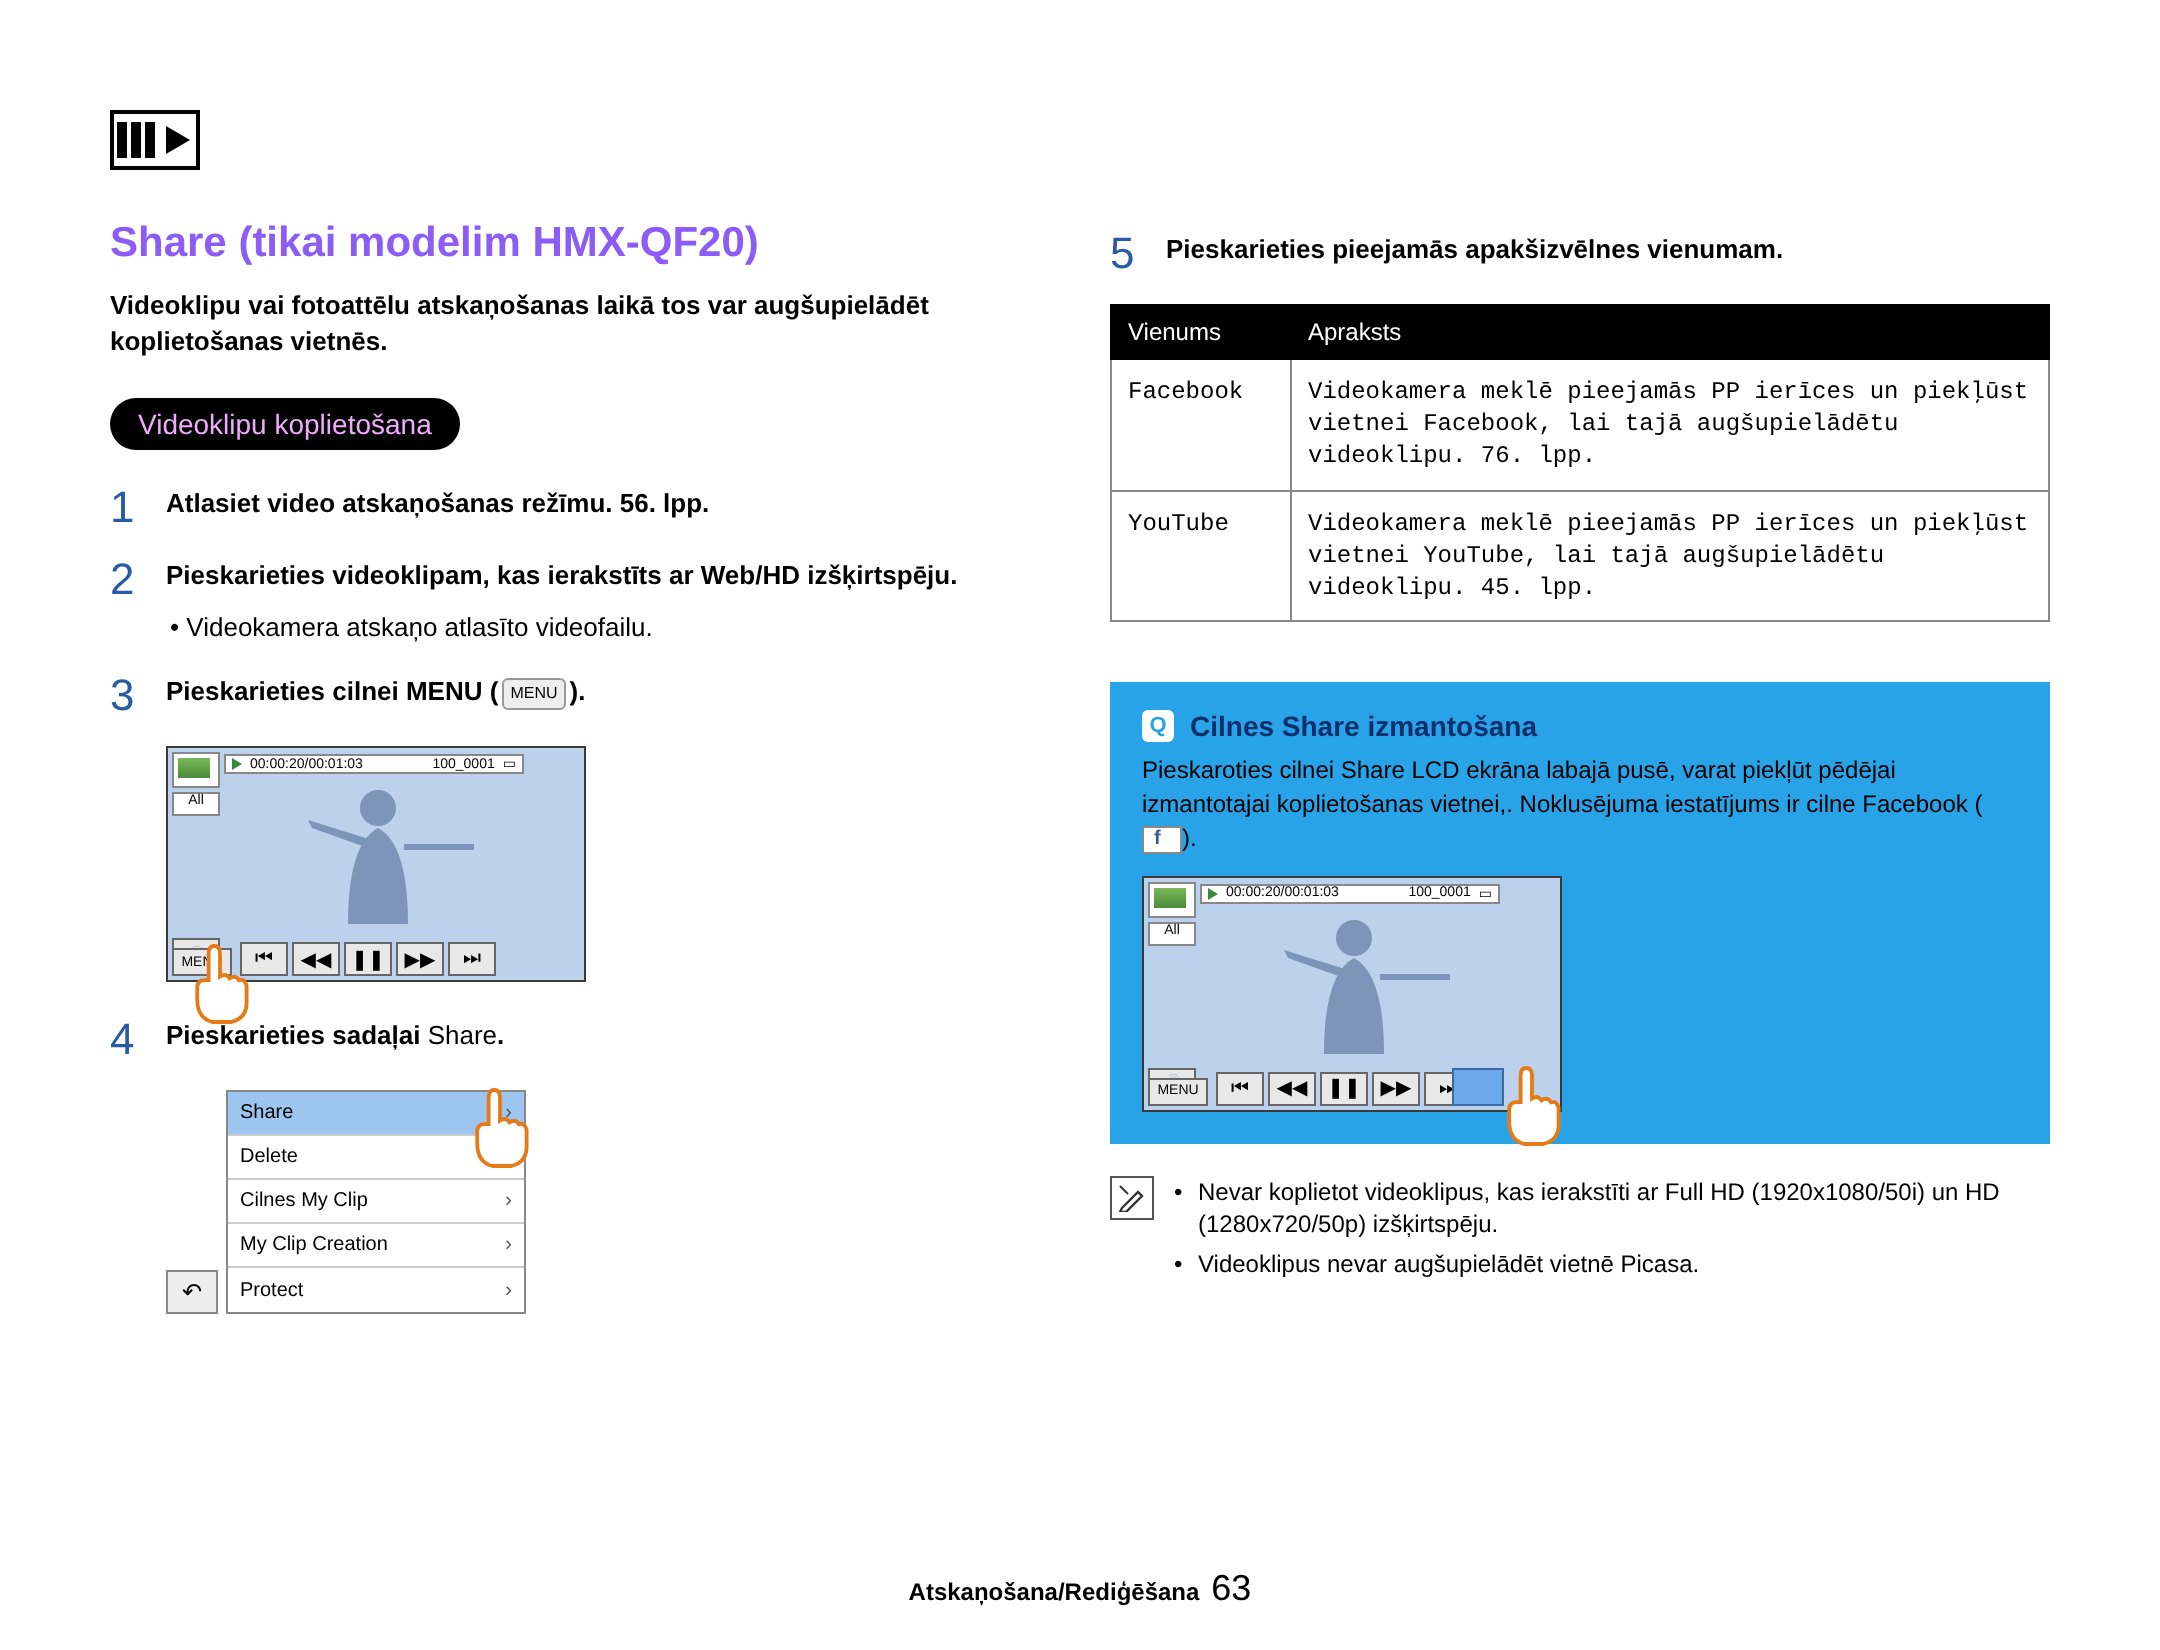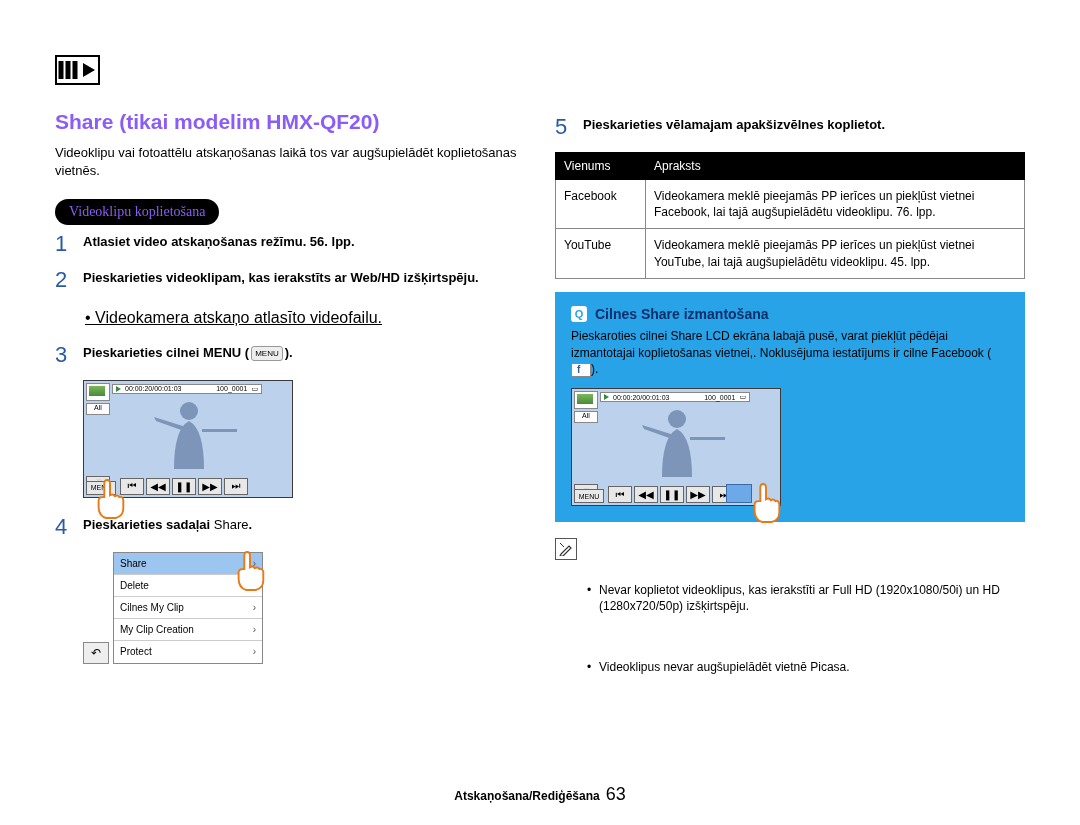--- a/index.html
+++ b/index.html
@@ -3,27 +3,27 @@
 <meta charset="utf-8">
 <style>
   * { box-sizing: border-box; margin: 0; padding: 0; }
   body { font-family: Arial, Helvetica, sans-serif; font-size: 13px; color: #000; background: #fff; width: 1080px; height: 825px; position: relative; }
   .page { padding: 50px 55px 20px 55px; }
   .corner-icon { position: absolute; top: 55px; left: 55px; }
   .corner-icon svg { width: 45px; height: 30px; }
   .cols { display: flex; gap: 30px; margin-top: 60px; }
   .col { flex: 1; min-width: 0; }
   h1.title { color: #8b5cf6; font-size: 21px; font-weight: bold; margin-bottom: 10px; }
-  .intro { font-weight: normal; font-size: 13px; line-height: 1.35; margin-bottom: 20px; }
-  .pill { display: inline-block; background: #000; color: #8b5cf6; border-radius: 14px; padding: 5px 14px; font-size: 14px; margin-bottom: 8px; font-family: Liberation Serif, serif; }
+  .intro { font-weight: bold; font-size: 13px; line-height: 1.35; margin-bottom: 20px; }
+  .pill { display: inline-block; background: #000; color: #f0abfc; border-radius: 14px; padding: 5px 14px; font-size: 14px; margin-bottom: 18px; }
   .step { display: flex; gap: 10px; margin-bottom: 14px; align-items: flex-start; }
   .step-num { color: #295AA6; font-size: 22px; font-weight: normal; min-width: 18px; line-height: 1; }
   .step-body { flex: 1; font-weight: bold; font-size: 13px; line-height: 1.4; }
   .step-body .normal { font-weight: normal; }
-  .bullet-sub { font-weight: normal; font-size: 16px; margin-top: 20px; margin-left: 2px; text-decoration: underline; }
+  .bullet-sub { font-weight: normal; font-size: 13px; margin-top: 8px; margin-left: 2px; }
   .bullet-sub::before { content: "• "; }
   .menu-badge { display:inline-block; border:1px solid #999; border-radius:3px; font-size:8px; padding:1px 3px; background:#eee; font-weight:normal; vertical-align:middle; margin:0 2px;}
   .screenshot-box { position: relative; margin: 10px 0 18px 28px; }
   .lcd { width: 210px; height: 118px; background: #bcd2ec; border: 1px solid #3a3a3a; position: relative; }
   .lcd .topbar { position:absolute; top:3px; left:28px; right:30px; height:10px; background:#fff; border:1px solid #888; font-size:7px; display:flex; align-items:center; gap:4px; padding:0 3px;}
   .lcd .thumb { position:absolute; top:2px; left:2px; width:24px; height:18px; background:#fff; border:1px solid #888;}
   .lcd .thumb::after{content:""; position:absolute; top:2px; left:2px; width:16px; height:10px; background:linear-gradient(#7ab859,#4a8a3a);}
   .lcd .all-badge { position:absolute; top:22px; left:2px; width:24px; height:12px; background:#fff; border:1px solid #888; font-size:7px; text-align:center;}
   .lcd .silhouette { position:absolute; top:18px; left:50px; width:120px; height:70px; }
   .lcd .side-col { position:absolute; left:2px; bottom:2px; }
@@ -34,34 +34,34 @@
   .lcd .highlight-btn { position:absolute; bottom:2px; right:28px; width:26px; height:19px; background:#6da9e8; border:1px solid #3a6aa8;}
   .hand { position:absolute; width:38px; height:42px; }
   .hand svg { width:100%; height:100%; }
   .menu-panel { width:150px; border:1px solid #888; background:#fff; position:relative;}
   .menu-panel .row { height:22px; border-bottom:1px solid #ccc; display:flex; align-items:center; justify-content:space-between; padding:0 6px; font-size:10px;}
   .menu-panel .row:last-child{border-bottom:none;}
   .menu-panel .row.hl { background:#9cc5f0;}
   .menu-panel .chev { font-size:10px; color:#555;}
   .menu-panel-wrap{ display:flex; align-items:flex-start; margin:8px 0 0 28px; position:relative;}
   .back-btn{ width:26px; height:22px; border:1px solid #888; background:#eee; display:flex; align-items:center; justify-content:center; font-size:12px; margin-right:4px; align-self:flex-end; position:absolute; left:-30px; bottom:0;}
-  table.desc { border-collapse: collapse; width: 100%; margin-bottom: 13px; font-size:12px;}
+  table.desc { border-collapse: collapse; width: 100%; margin-bottom: 30px; font-size:12px;}
   table.desc th { background:#000; color:#fff; text-align:left; font-weight:normal; padding:6px 8px; border:1px solid #000;}
-  table.desc td { border:1px solid #888; padding:8px 8px; vertical-align:top; line-height:1.35;}
+  table.desc td { border:1px solid #888; padding:8px 8px; vertical-align:top; line-height:1.35;font-family:Liberation Mono, monospace;}
   .blue-box { background:#29a3e8; padding:14px 16px 16px 16px; color:#000; font-size:12px; }
   .blue-box .box-heading { color:#0a2f6b; font-weight:bold; font-size:14px; display:flex; align-items:center; gap:8px; margin-bottom:6px;}
   .q-icon { width:16px; height:16px; background:#fff; border-radius:3px; display:inline-flex; align-items:center; justify-content:center; font-size:11px; font-weight:bold; color:#29a3e8;}
   .blue-box p { line-height:1.4; }
   .fb-chip{ display:inline-block; width:20px; height:14px; background:#fff; border:1px solid #888; vertical-align:middle; position:relative;}
   .fb-chip::after{content:"f"; position:absolute; left:5px; top:-1px; color:#3b5998; font-weight:bold; font-size:10px;}
   .blue-box .lcd-wrap{ margin-top:10px; display:flex; justify-content:flex-start;}
   .note-row { display:flex; gap:10px; margin-top:16px; font-size:12px; align-items:flex-start;}
   .note-icon { width:22px; height:22px; border:1px solid #555; display:flex; align-items:center; justify-content:center; flex-shrink:0;}
   .note-icon svg{width:14px;height:14px;}
-  .note-list li{ margin-bottom:4px; line-height:1.35; list-style:none; position:relative; padding-left:12px;margin-top:44px;}
+  .note-list li{ margin-bottom:4px; line-height:1.35; list-style:none; position:relative; padding-left:12px;}
   .note-list li::before{content:"•"; position:absolute; left:0;}
   .footer { position:absolute; bottom:20px; left:0; right:0; text-align:center; font-size:12px;}
   .footer b{font-weight:bold;}
   .footer .pg{font-size:18px; margin-left:6px;text-align:center;}
   .play-tri{display:inline-block;width:0;height:0;border-left:5px solid #3a8a3a;border-top:3px solid transparent;border-bottom:3px solid transparent;}
 </style>
 </head>
 <body>
 
 <div class="page">
@@ -171,21 +171,21 @@
           <svg viewBox="0 0 40 44">
               <path d="M14 6 Q14 2 17 2 Q20 2 20 6 L20 18 Q23 16 25 19 Q28 17 30 20 Q33 19 34 23 L34 32 Q34 40 26 42 L16 42 Q8 40 8 30 L8 24 Q8 20 12 20 L14 20 Z" fill="#fff" stroke="#e67a17" stroke-width="2"></path>
             </svg>
         </div>
       </div>
     </div>
 
     <div class="col">
       <div class="step" style="margin-top:6px;">
         <div class="step-num">5</div>
-        <div class="step-body">Pieskarieties vēlamajam apakšizvēlnes koplietot.</div>
+        <div class="step-body">Pieskarieties pieejamās apakšizvēlnes vienumam.</div>
       </div>
 
       <table class="desc">
         <tbody>
             <tr>
           <th style="width:90px">Vienums</th>
           <th>Apraksts</th>
         </tr>
         <tr>
           <td>Facebook</td>

